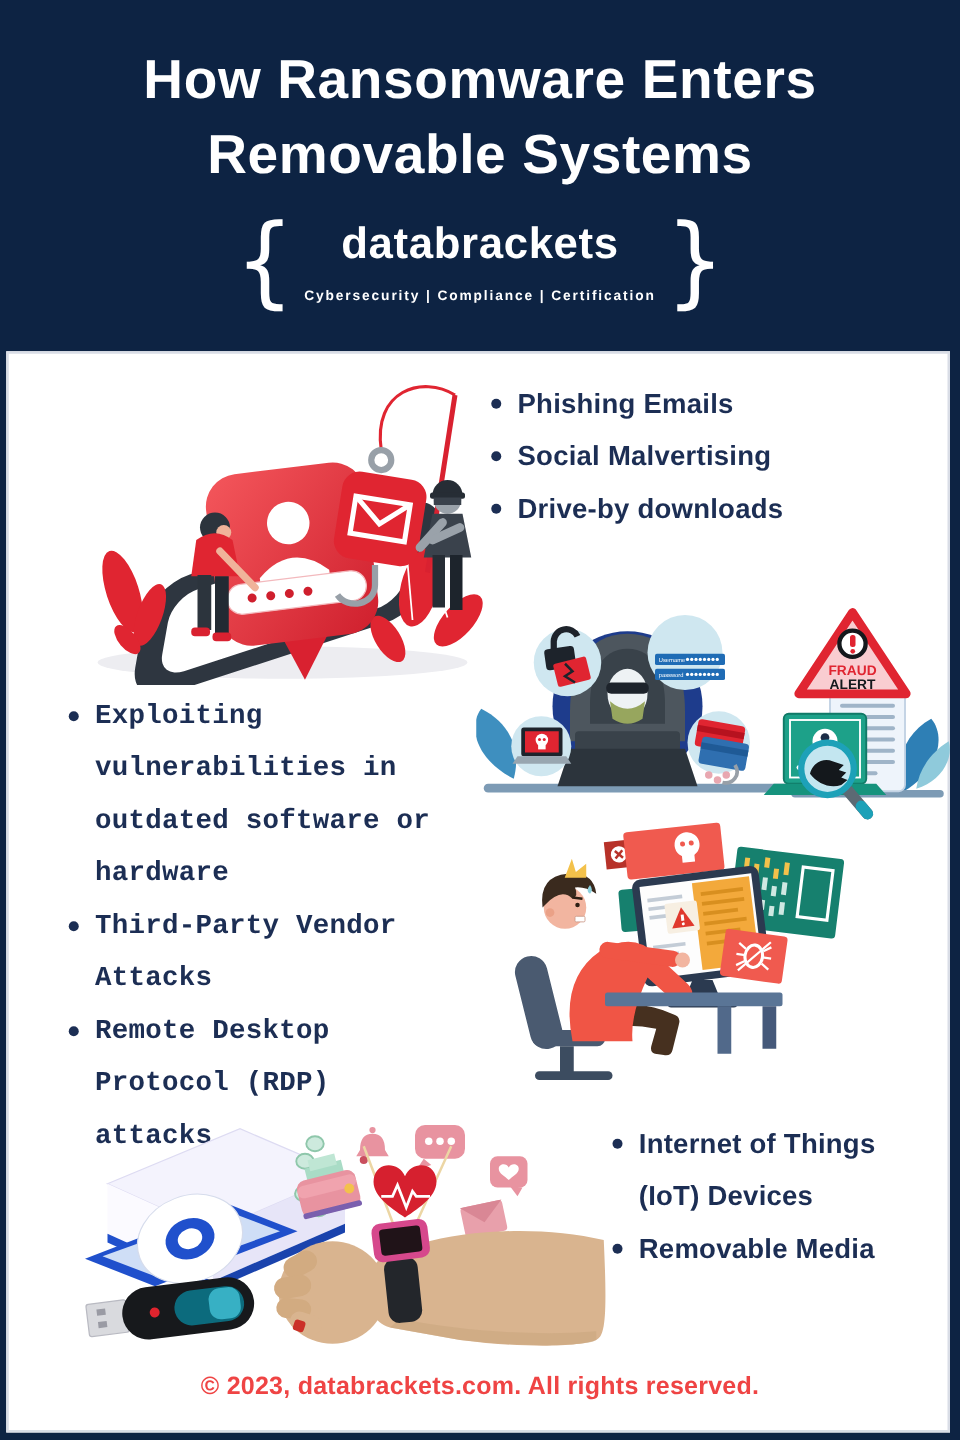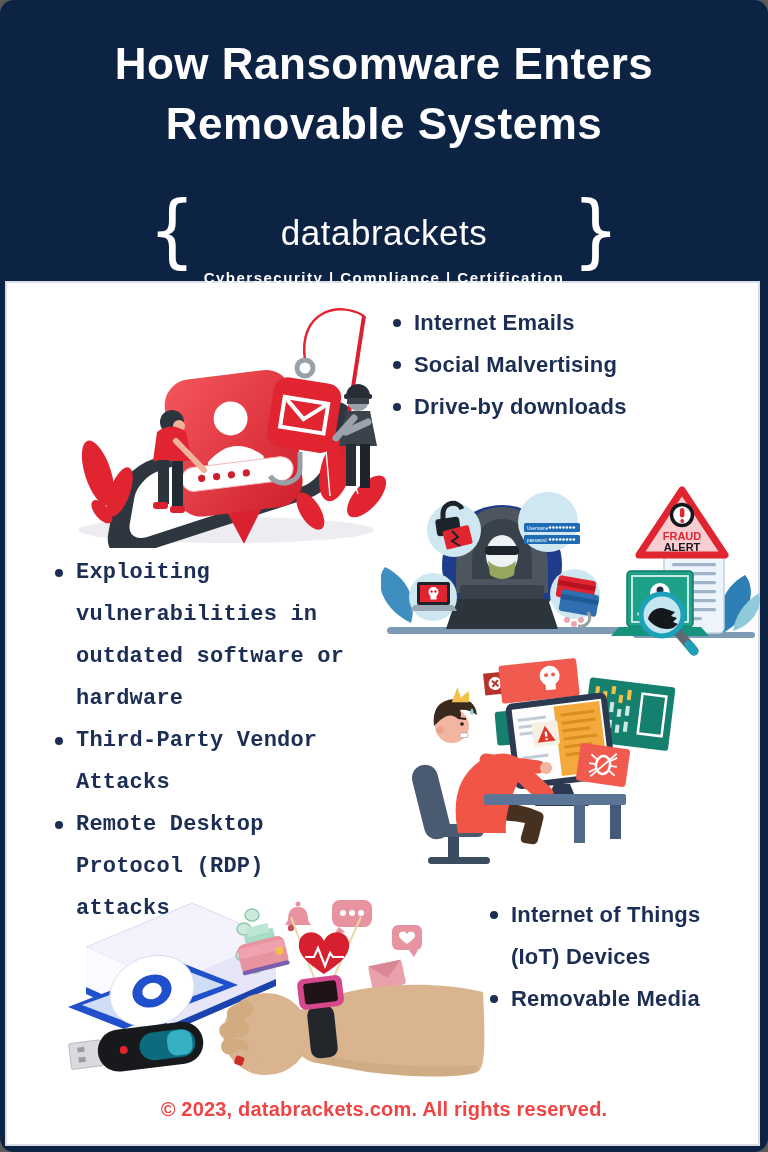--- a/index.html
+++ b/index.html
@@ -1,29 +1,28 @@
 <!DOCTYPE html>
 <html><head>
 <meta charset="utf-8">
 <style>
   html,body{margin:0;padding:0;background:#5a5a5a;}
   .page{
     position:relative;width:768px;height:1152px;overflow:hidden;
     background:#0d2343;font-family:"Liberation Sans",sans-serif;
     margin:0 auto;
-    border-radius:14px;
   }
   
   .header{position:absolute;top:0;left:0;right:0;height:281px;text-align:center;color:#fff;z-index:2;}
   .title{margin-top:34px;font-size:44px;font-weight:700;line-height:60px;letter-spacing:.5px;}
   .logo-row{margin-top:20px;display:flex;justify-content:center;align-items:center;gap:8px;}
   .brace{font-family:"DejaVu Sans",sans-serif;font-size:74px;font-weight:400;line-height:70px;transform:scaleY(1.08);}
   .logo-col{display:flex;flex-direction:column;align-items:center;}
-  .logo-name{font-size:35px;font-weight:400;letter-spacing:.5px;line-height:38px;margin-top:40px;}
-  .logo-tagline{font-size:15px;font-weight:700;letter-spacing:1.5px;margin-top:17px;white-space:nowrap;}
+  .logo-name{font-size:35px;font-weight:700;letter-spacing:.5px;line-height:38px;}
+  .logo-tagline{font-size:11px;font-weight:700;letter-spacing:1.5px;margin-top:17px;white-space:nowrap;}
   
   .panel{position:absolute;left:5px;right:8px;top:281px;bottom:6px;background:#fff;
          border:2px solid #d9dde6;box-sizing:border-box;z-index:1;}
   
   .bullets{position:absolute;z-index:3;color:#1c2e54;font-weight:700;font-size:22px;}
   .bullet-item{display:flex;align-items:flex-start;}
   .bullet-item .dot{flex:0 0 auto;width:8px;height:8px;border-radius:50%;background:#1c2e54;margin:17px 13px 0 0;}
   .bullet-item .txt{white-space:pre-line;line-height:42px;letter-spacing:.2px;}
   #list-top{left:393px;top:302px;}
   #list-left{left:55px;top:552px;width:310px;font-family:Liberation Mono, monospace;}
@@ -56,21 +55,21 @@
       </span>
       <span class="brace">}</span>
     </div>
   </div>
 
   <div class="panel"></div>
 
   <div class="bullets" id="list-top">
     <div class="bullet-item">
         <span class="dot"></span>
-        <span class="txt">Internet Emails</span>
+        <span class="txt">Phishing Emails</span>
       </div>
     <div class="bullet-item">
         <span class="dot"></span>
         <span class="txt">Social Malvertising</span>
       </div>
     <div class="bullet-item">
         <span class="dot"></span>
         <span class="txt">Drive-by downloads</span>
       </div>
   </div>

